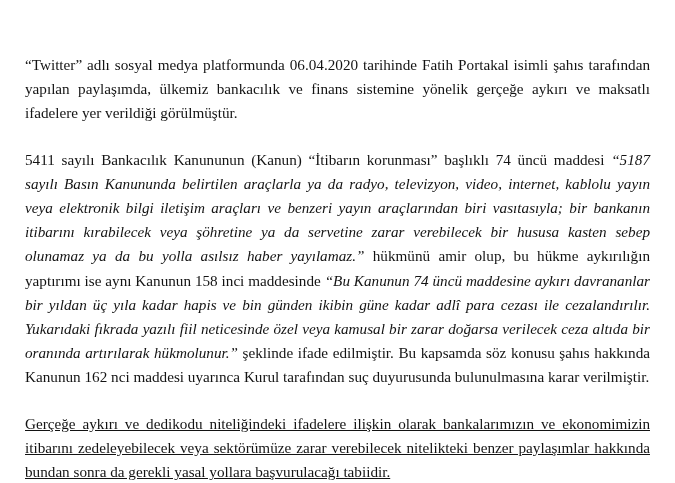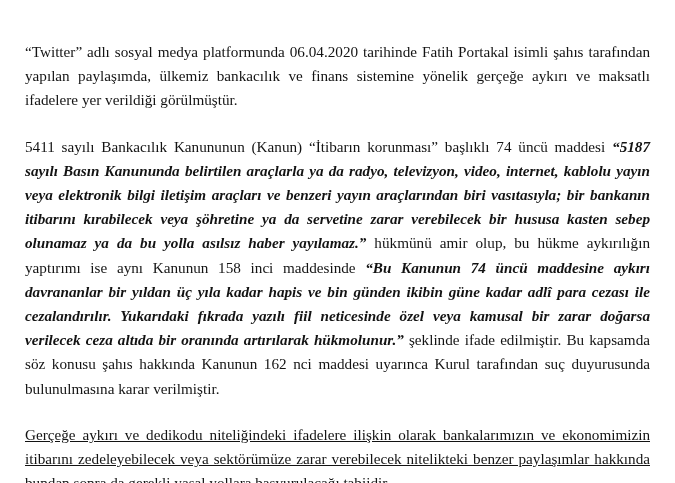--- a/index.html
+++ b/index.html
@@ -13,21 +13,21 @@
     overflow: hidden;
     font-family: "Liberation Serif", "DejaVu Serif", serif;
     color: #000000;
   }
   .page {
     position: relative;
     width: 536px;
     height: 483px;
     background: #ffffff;
     box-sizing: border-box;
-    padding: 40px 25px 0 25px;
+    padding: 53px 25px 0 25px;
     border-radius: 27px;
   }
   .doc-body {
     width: 625px;
   }
   p.para {
     margin: 0 0 22px 0;
     padding: 0;
     font-size: 15.2px;
     line-height: 24.2px;
@@ -35,21 +35,20 @@
     text-justify: inter-word;
     color: #131313;
     -webkit-font-smoothing: antialiased;
   }
   p.para:last-child {
     margin-bottom: 0;
     text-decoration: underline;
   }
   .it {
     font-style: italic;
-    font-weight: bold;
   }
   .run {
     font-style: normal;
   }
 </style>
 </head>
 <body>
 
 <div class="page">
   <div class="doc-body">

